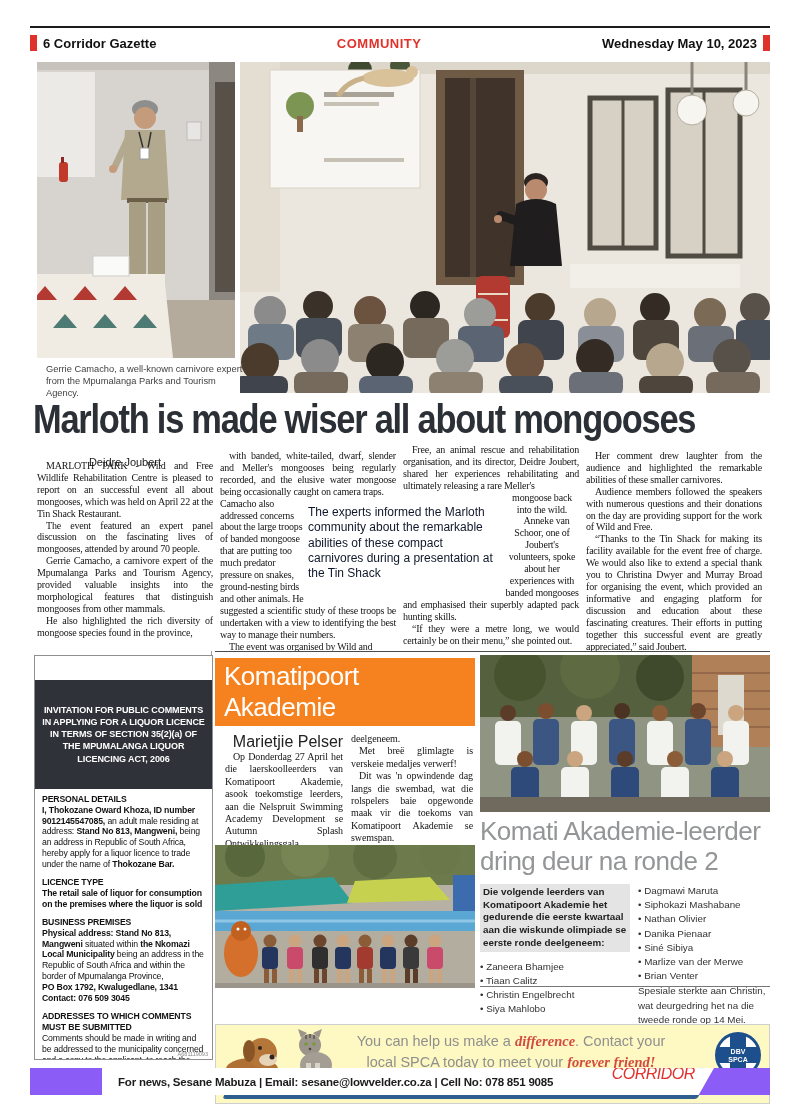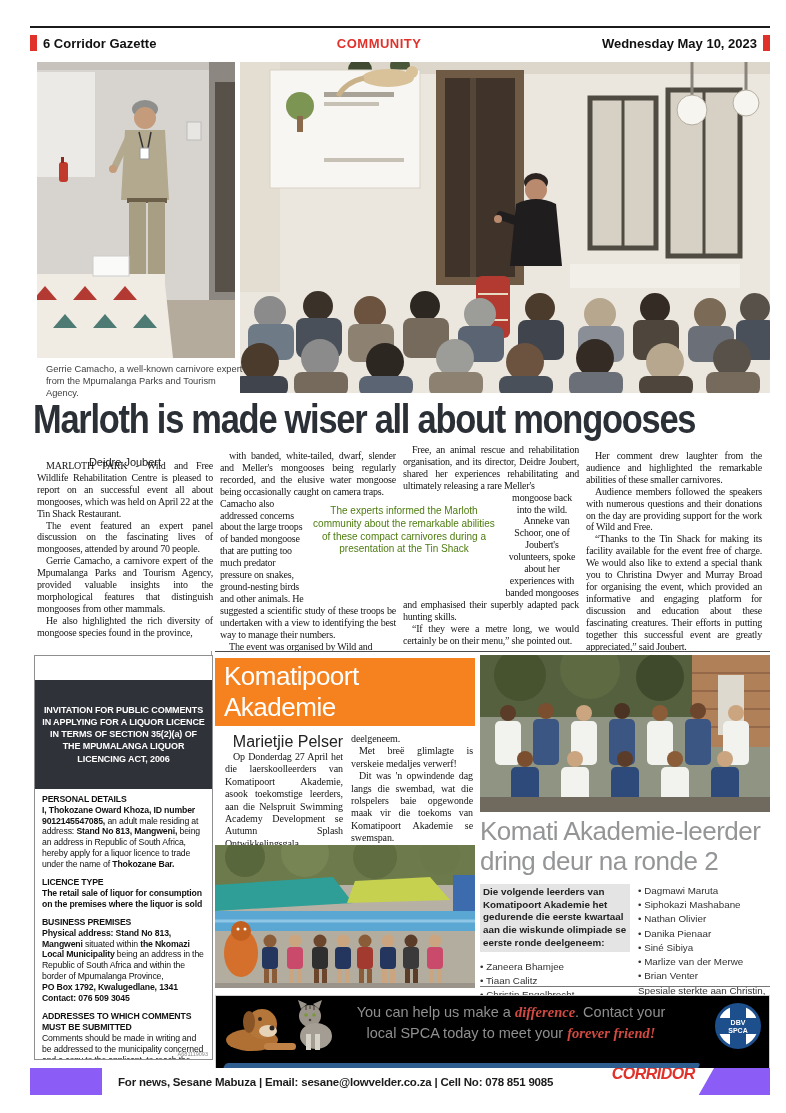--- a/index.html
+++ b/index.html
@@ -22,22 +22,22 @@
   .headline{position:absolute;left:33px;top:396px;width:870px;font-weight:bold;
             font-size:41px;color:#2b2f36;letter-spacing:-1.5px;white-space:nowrap;
             transform:scaleX(.84);transform-origin:left top;
             font-family:"Liberation Sans",sans-serif;}
   .byline{position:absolute;text-align:center;font-size:11px;color:#222;}
   .bcol{position:absolute;width:176px;font-family:"Liberation Serif",serif;
         font-size:10px;line-height:11.9px;letter-spacing:-.2px;color:#141414;text-align:justify;}
   .bcol p{margin:0;text-indent:9px;}
   .narrow-l{width:84px;}
   .narrow-r{width:74px;margin-left:auto;}
-  .pullquote{position:absolute;left:308px;top:505px;width:192px;text-align:center;
-             font-size:10px;line-height:1.28;color:#4d7c0f;}
+  .pullquote{position:absolute;left:308px;top:505px;width:192px;
+             font-size:12px;line-height:1.28;color:#0f172a;}
 
   
   .rule-h{position:absolute;height:1px;background:#4a4a4a;}
   .rule-v{position:absolute;width:1px;background:#9a9a9a;}
 
   
   .notice{position:absolute;left:34px;top:655px;width:177px;height:403px;
           border:1px solid #8f8f8f;background:#fff;overflow:hidden;}
   .notice-title{background:#30323a;color:#fff;font-weight:bold;font-size:9px;
                 line-height:1.35;text-align:center;padding:24px 6px;letter-spacing:-.1px;margin-top:24px;}
@@ -58,22 +58,22 @@
   
   .math-head{position:absolute;left:480px;top:816px;width:292px;font-size:26px;line-height:30px;
              color:#939597;letter-spacing:-.5px;}
   .math-intro{background:#e4e4e4;font-weight:bold;font-size:9.8px;line-height:1.3;color:#222;
               padding:2px 3px;}
   .mcol{position:absolute;font-size:9.8px;line-height:14.2px;color:#333;}
   .blist div::before{content:"• ";}
   .math-outro{margin-top:1px;}
 
   
-  .spca{position:absolute;left:215px;top:995px;width:555px;height:80px;border:1px solid #cfcfcf;
-        background:#000000;box-sizing:border-box;}
+  .spca{position:absolute;left:215px;top:1024px;width:555px;height:80px;border:1px solid #cfcfcf;
+        background:#fef9c3;box-sizing:border-box;}
   .spca-text{position:absolute;left:130px;top:6px;width:330px;text-align:center;
              font-size:14.5px;line-height:21px;color:#8f8f8f;}
   .script{font-family:"Liberation Serif",serif;font-style:italic;font-weight:bold;color:#d34a42;}
   .spca-brush{position:absolute;left:8px;right:70px;bottom:4px;height:7px;background:#2e5d8f;
               border-radius:3px;transform:skewX(-25deg);}
   .dbv{position:absolute;right:8px;top:7px;width:46px;height:46px;border-radius:50%;
        border:3px solid #1d4f8c;background:#fff;box-sizing:border-box;}
   .dbv .bar-v{position:absolute;left:12px;top:-1px;width:16px;height:42px;background:#1d4f8c;}
   .dbv .bar-h{position:absolute;left:-1px;top:12px;width:42px;height:16px;background:#1d4f8c;}
   .dbv .txt{position:absolute;left:0;top:13px;width:40px;text-align:center;color:#fff;
@@ -81,21 +81,21 @@
 
   
   .footer{position:absolute;left:30px;top:1068px;width:740px;height:27px;background:#8b5cf6;}
   .footer-white{position:absolute;left:72px;top:0;bottom:0;right:56px;background:#fff;
                 clip-path:polygon(0 0,100% 0,97.5% 100%,0 100%);
                 display:flex;align-items:center;justify-content:space-between;padding:0 16px;}
   .footer-contact{font-weight:bold;font-size:11.5px;color:#1b1b1b;letter-spacing:-.2px;}
   .cg-logo{position:relative;padding-top:3px;}
   .cg-chip{position:absolute;left:-4px;top:-1px;background:#e0312a;color:#fff;font-size:4.5px;
            font-weight:bold;padding:1px 2px;}
-  .cg-main{color:#e0312a;font-weight:bold;font-size:16px;letter-spacing:-.5px;font-style:italic;}
+  .cg-main{color:#e0312a;font-weight:normal;font-size:16px;letter-spacing:-.5px;font-style:italic;}
   .cg-express{display:inline-block;background:#f2c118;color:#1b1b1b;font-size:5.5px;font-weight:bold;
               padding:0 3px;vertical-align:bottom;margin-left:-28px;}
 </style>
 </head>
 <body>
 
 <div class="page">
 
   <div class="hdr">
     <div class="grp">

